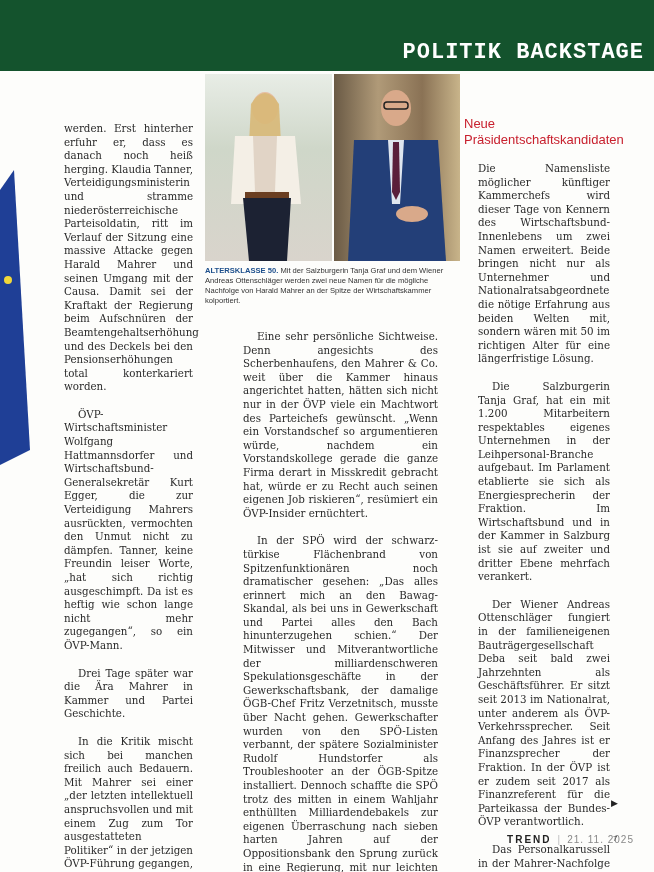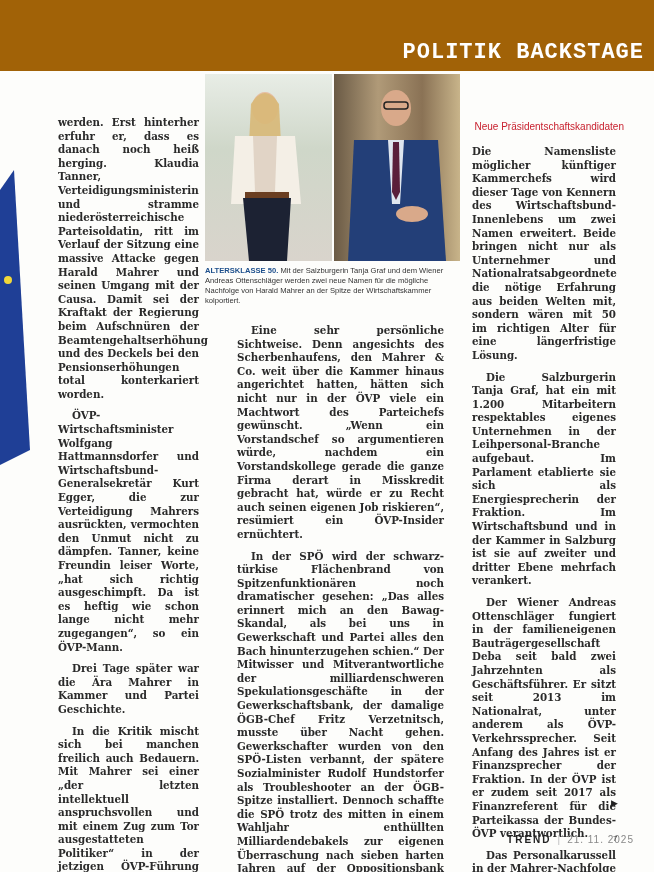--- a/index.html
+++ b/index.html
@@ -1,26 +1,26 @@
 <!DOCTYPE html>
 <html><head>
 <meta charset="utf-8">
 <style>
   html, body { margin:0; padding:0; }
   body { width:654px; height:872px; background:#fdfdfb; position:relative; overflow:hidden; font-family:"DejaVu Serif", serif; color:#2a2a2a; }
-  .header-band { position:absolute; left:0; top:0; width:654px; height:71px; background:#a16207; }
+  .header-band { position:absolute; left:0; top:0; width:654px; height:71px; background:#14532d; }
   .section-title { position:absolute; right:10px; top:40px; font-family:"Liberation Mono", monospace; font-weight:bold; font-size:22px; color:#ffffff; letter-spacing:1px; }
   .flag { position:absolute; left:0; top:150px; width:34px; height:315px; }
   .col { position:absolute; font-size:10.3px; line-height:13.6px; text-align:justify; hyphens:none; }
-  .col p { margin:8px;font-weight:bold; }
+  .col p { margin:14px; }
   .col p.ind { text-indent:14px; }
   .c1 { left:50px; top:108px; width:157px; }
   .c2 { left:229px; top:316px; width:223px; }
   .c3 { left:464px; top:108px; width:160px; }
-  .subhead { font-family:"Liberation Sans", sans-serif; color:#c8202e; font-size:10px; line-height:21px; text-align:right; margin:8px 0 3px 0; }
+  .subhead { font-family:"Liberation Sans", sans-serif; color:#c8202e; font-size:13px; line-height:16px; text-align:left; margin:8px 0 3px 0; }
   .photo { position:absolute; top:74px; height:187px; }
   .photo1 { left:205px; width:127px; background:linear-gradient(180deg,#e8ede6 0%,#cfd7c9 40%,#d9d4cc 100%); }
   .photo2 { left:334px; width:126px; background:linear-gradient(90deg,#6a5a45 0%,#b09a78 35%,#8a7255 70%,#c8b48a 100%); }
   .caption { position:absolute; left:205px; top:266px; width:255px; font-family:"Liberation Sans", sans-serif; font-size:7.6px; line-height:10px; text-align:left; color:#333; }
   .caption .lead { font-weight:bold; color:#1d4f8c; }
   .footer { position:absolute; right:20px; top:834px; font-family:"Liberation Sans", sans-serif; font-size:10px; color:#888; letter-spacing:1px; }
   .footer .brand { font-weight:bold; color:#222; letter-spacing:2px; }
   .footer .sep { margin:0 6px; color:#bbb; }
   .pagenum { position:absolute; left:613px; top:834px; font-family:"Liberation Sans", sans-serif; font-size:8px; color:#444; }
   .end-mark { position:absolute; left:611px; top:798px; font-size:9px; color:#222; font-family:"DejaVu Sans", sans-serif; }

